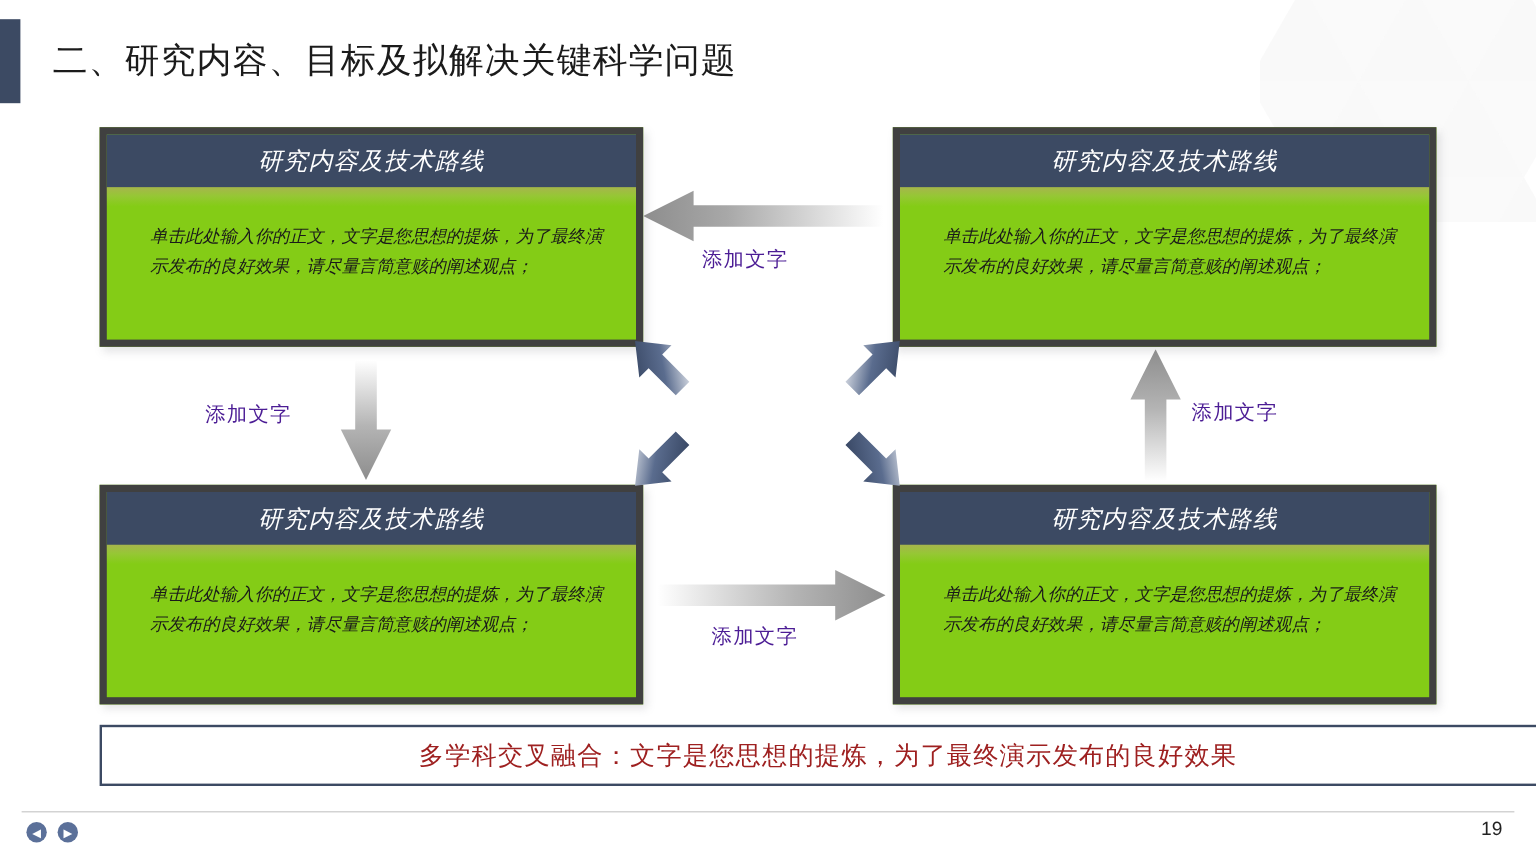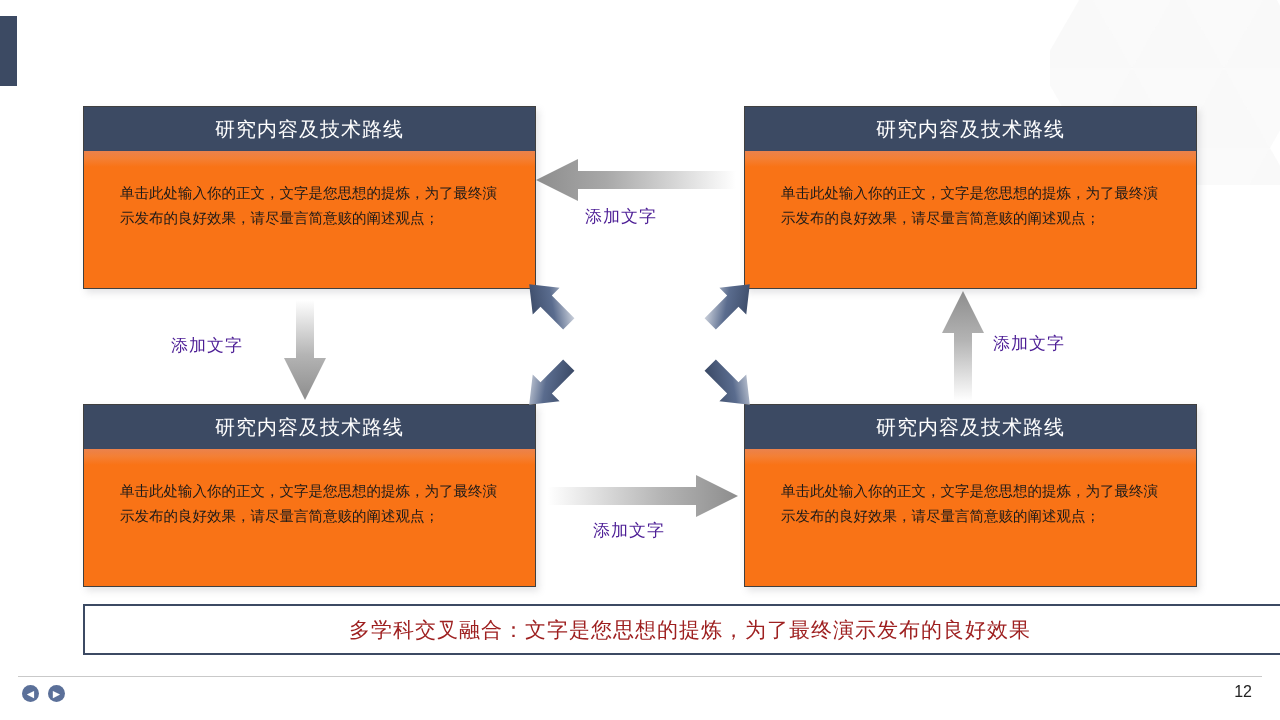--- a/index.html
+++ b/index.html
@@ -44,23 +44,24 @@
     left: 44px; top: 31px;
     font-size: 29px;
     color: #1b1b1b;
     letter-spacing: 1px;
     white-space: nowrap;
   }
 
   
   .card {
     position: absolute;
-    background: #f97316;
-    border: 1px solid #404040;
+    background: #84cc16;
+    border: 6px solid #404040;
     box-shadow: 3px 4px 7px rgba(120,120,130,0.20);
+    font-style: italic;
   }
   .card-head {
     height: 44px;
     background: #3c4a63;
     color: #ffffff;
     font-size: 20px;
     display: flex;
     align-items: center;
     justify-content: center;
     letter-spacing: 1px;
@@ -196,20 +197,21 @@
     <div class="tri up" style="left:128px;  top:68px;"></div>
     <div class="tri dn" style="left:174px;  top:68px;"></div>
     <div class="tri up" style="left:-10px;  top:148px;"></div>
     <div class="tri dn" style="left:36px;   top:148px;"></div>
     <div class="tri up" style="left:82px;   top:148px;"></div>
     <div class="tri dn" style="left:128px;  top:148px;"></div>
     <div class="tri up" style="left:174px;  top:148px;"></div>
   </div>
 
   <div class="title-bar"></div>
+  <div class="title-text">二、研究内容、目标及拟解决关键科学问题</div>
 
   <div class="card card-left" id="card-tl">
     <div class="card-head">研究内容及技术路线</div>
     <div class="card-rose"></div>
     <div class="card-body">单击此处输入你的正文，文字是您思想的提炼，为了最终演示发布的良好效果，请尽量言简意赅的阐述观点；</div>
   </div>
 
   <div class="card" id="card-tr">
     <div class="card-head">研究内容及技术路线</div>
     <div class="card-rose"></div>
@@ -332,15 +334,15 @@
 
   <div class="banner">
     <span>多学科交叉融合：文字是您思想的提炼，为了最终演示发布的良好效果</span>
   </div>
 
   <div class="footer-rule"></div>
   <div class="nav-btns">
     <div class="nav-btn">◄</div>
     <div class="nav-btn">►</div>
   </div>
-  <div class="page-num">12</div>
+  <div class="page-num">19</div>
 
 </div>
 
 </body></html>

